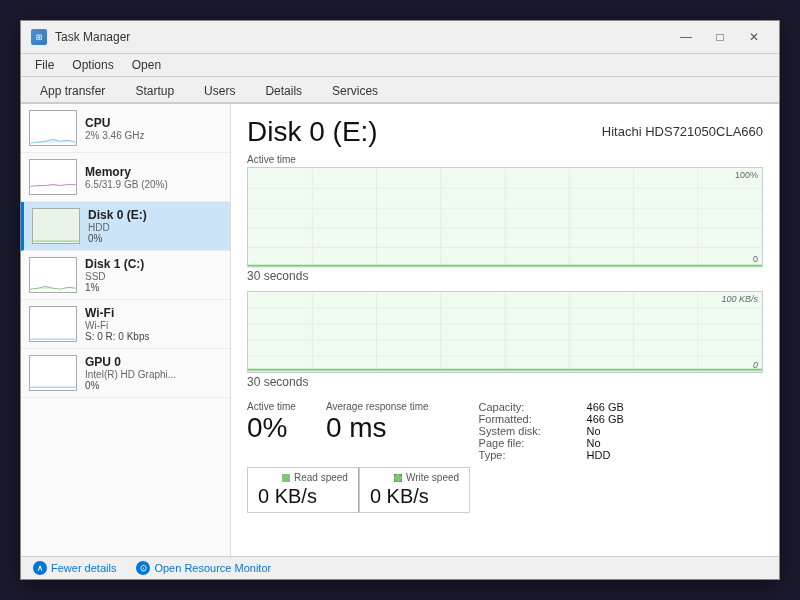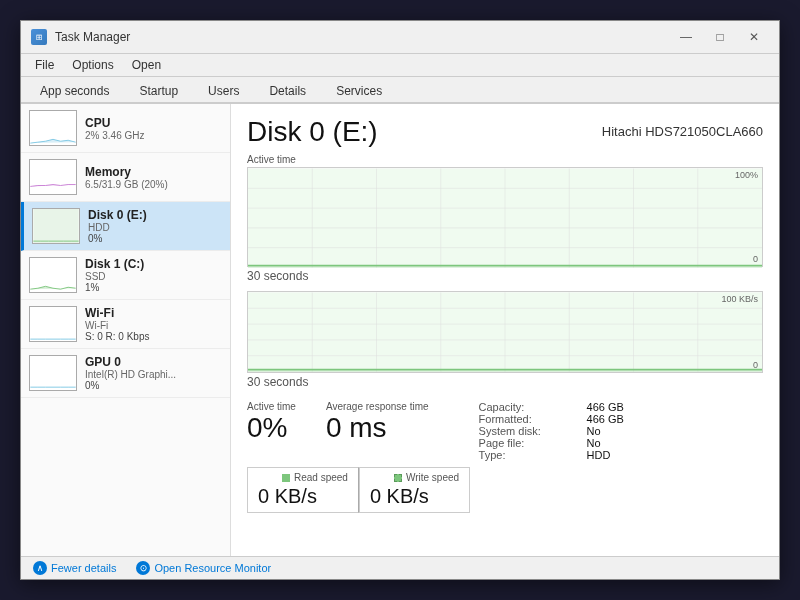--- a/index.html
+++ b/index.html
@@ -68,21 +68,21 @@
     </div>
   </div>
 
   <div class="menu-bar">
     <span class="menu-item">File</span>
     <span class="menu-item">Options</span>
     <span class="menu-item">Open</span>
   </div>
 
   <div class="tab-bar">
-    <div class="tab">App seconds</div>
+    <div class="tab">App transfer</div>
     <div class="tab">Startup</div>
     <div class="tab">Users</div>
     <div class="tab">Details</div>
     <div class="tab">Services</div>
   </div>
 
   <div class="content">
 
     <div class="sidebar">
 
@@ -197,21 +197,21 @@
 
             <polygon points="0,98 65,98 130,98 195,98 260,98 325,98 390,98 455,98 520,98 520,100 0,100" fill="rgba(125,198,125,0.4)"></polygon>
             <polyline points="0,98 65,98 130,98 195,98 260,98 325,98 390,98 455,98 520,98" fill="none" stroke="#7dc67d" stroke-width="1.5"></polyline>
           </svg>
           <span class="chart-bottom-right">0</span>
         </div>
         <div class="chart-time-label">30 seconds</div>
       </div>
 
       <div class="chart-section">
-        <div class="chart-container" style="height:82px;">
+        <div class="chart-container" style="height:82px;font-style:italic;">
           <span class="chart-top-label">100 KB/s</span>
           <svg class="chart-svg" viewBox="0 0 520 80" xmlns="http://www.w3.org/2000/svg" style="height:80px;">
             <rect width="520" height="80" fill="#f0fbf0"></rect>
             <line x1="0" y1="16" x2="520" y2="16" class="grid-line"></line>
             <line x1="0" y1="32" x2="520" y2="32" class="grid-line"></line>
             <line x1="0" y1="48" x2="520" y2="48" class="grid-line"></line>
             <line x1="0" y1="64" x2="520" y2="64" class="grid-line"></line>
             <line x1="65" y1="0" x2="65" y2="80" class="grid-line"></line>
             <line x1="130" y1="0" x2="130" y2="80" class="grid-line"></line>
             <line x1="195" y1="0" x2="195" y2="80" class="grid-line"></line>

